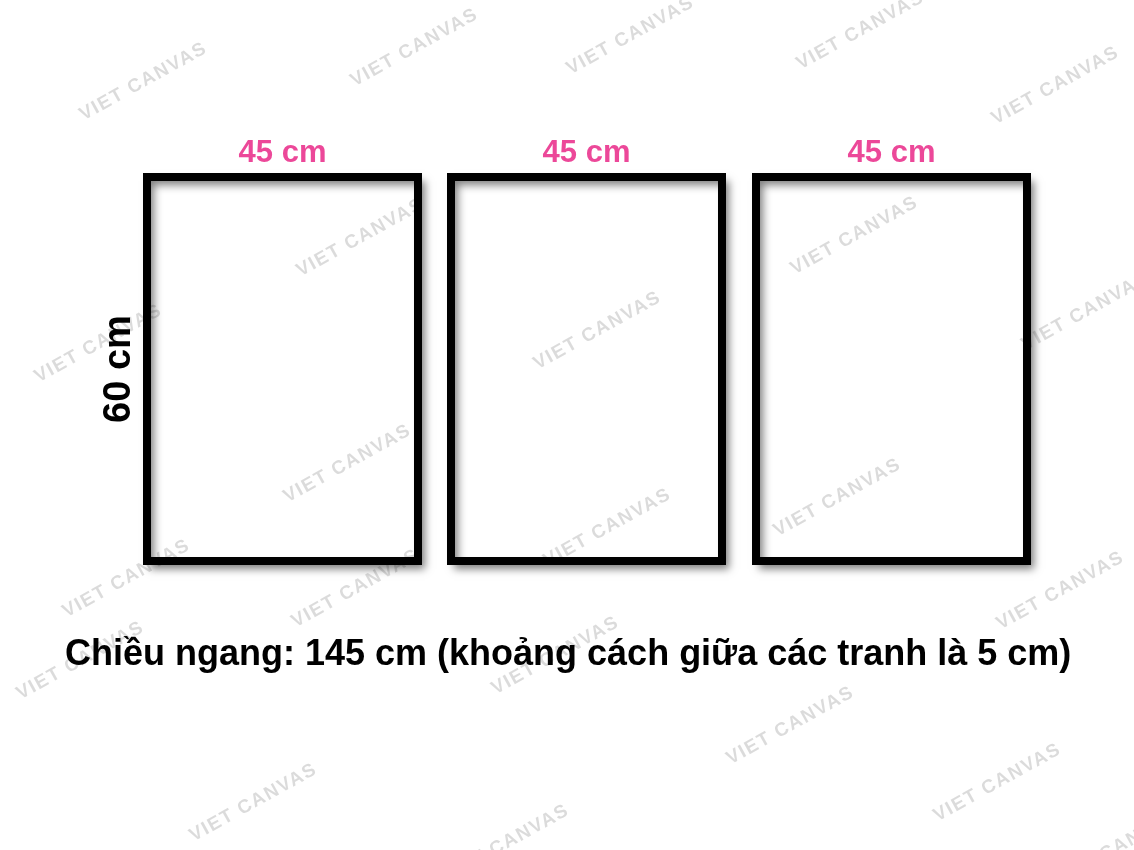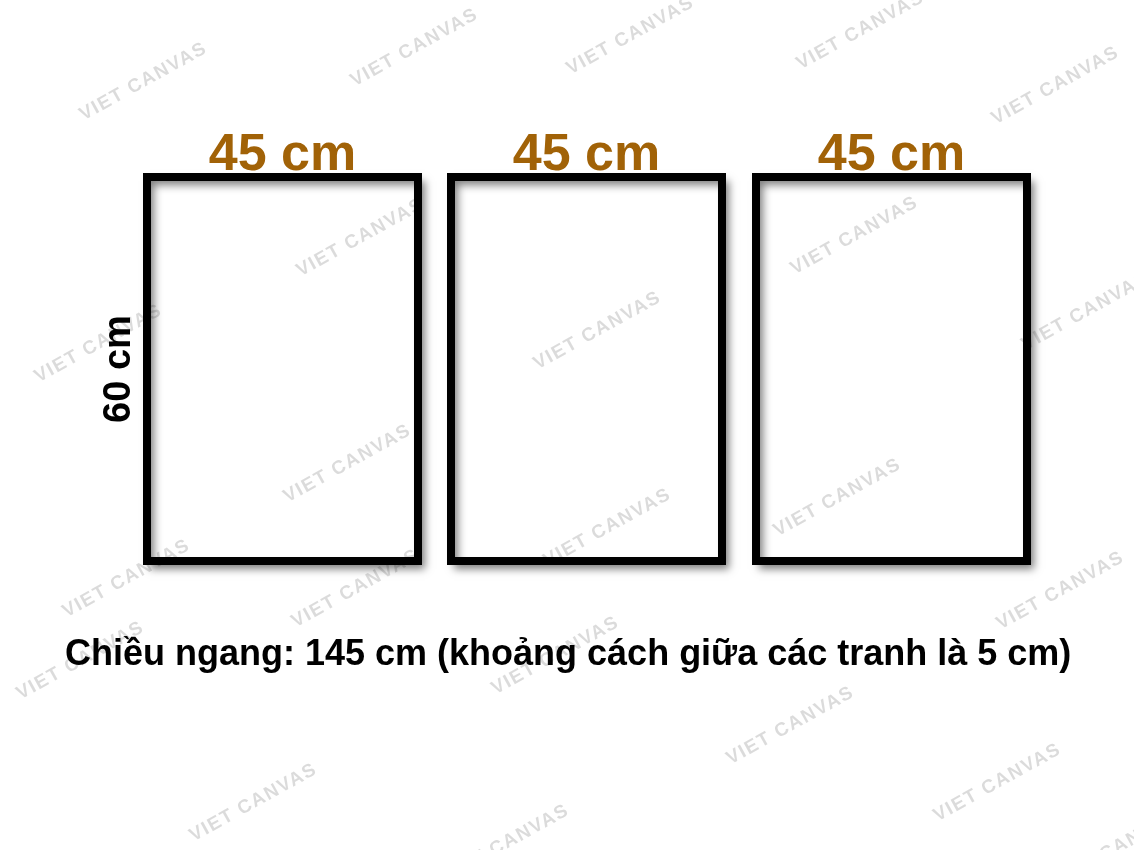--- a/index.html
+++ b/index.html
@@ -43,24 +43,24 @@
     z-index: 1;
   }
   .frame-1 { left: 143px; }
   .frame-2 { left: 447px; }
   .frame-3 { left: 752px; }
   .width-label {
     position: absolute;
     top: 133px;
     width: 279px;
     text-align: center;
-    font-size: 52px;
+    font-size: 31px;
     font-weight: bold;
     line-height: 38px;
-    color: #a16207;
+    color: #ec4899;
     z-index: 2;
   }
   .wl-1 { left: 143px; }
   .wl-2 { left: 447px; }
   .wl-3 { left: 752px; }
   .height-label {
     position: absolute;
     left: 117px;
     top: 369px;
     transform: translate(-50%, -50%) rotate(-90deg);

